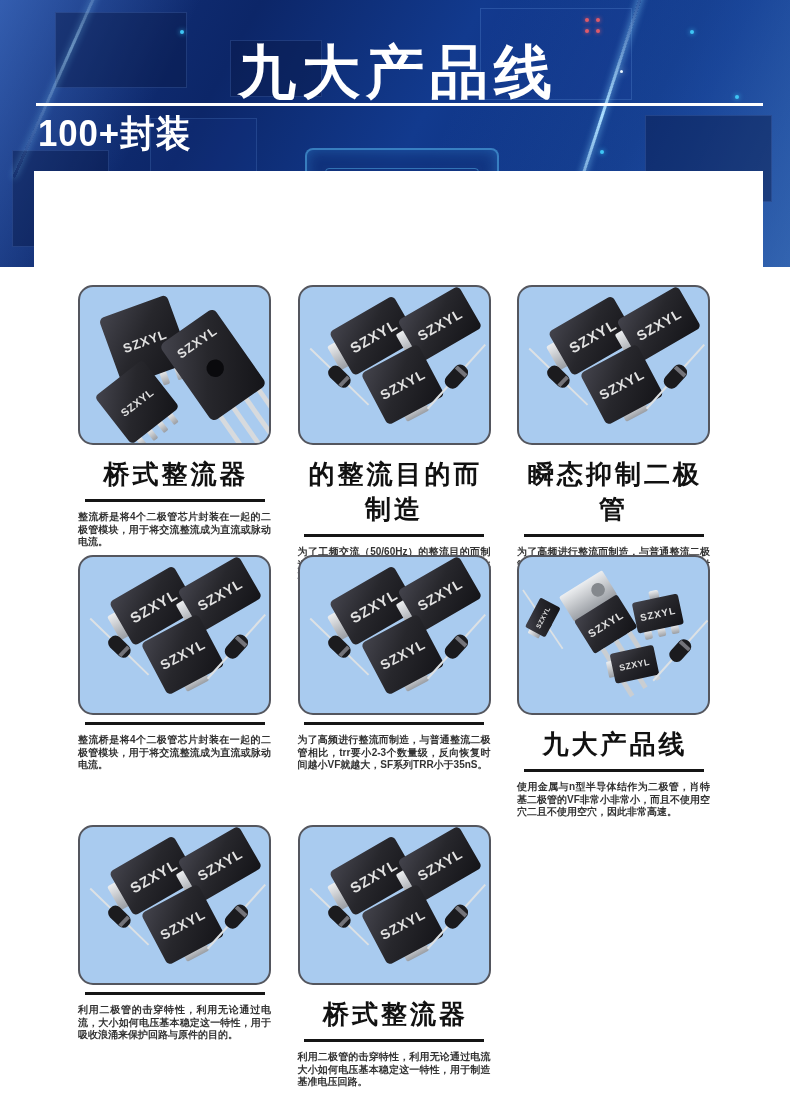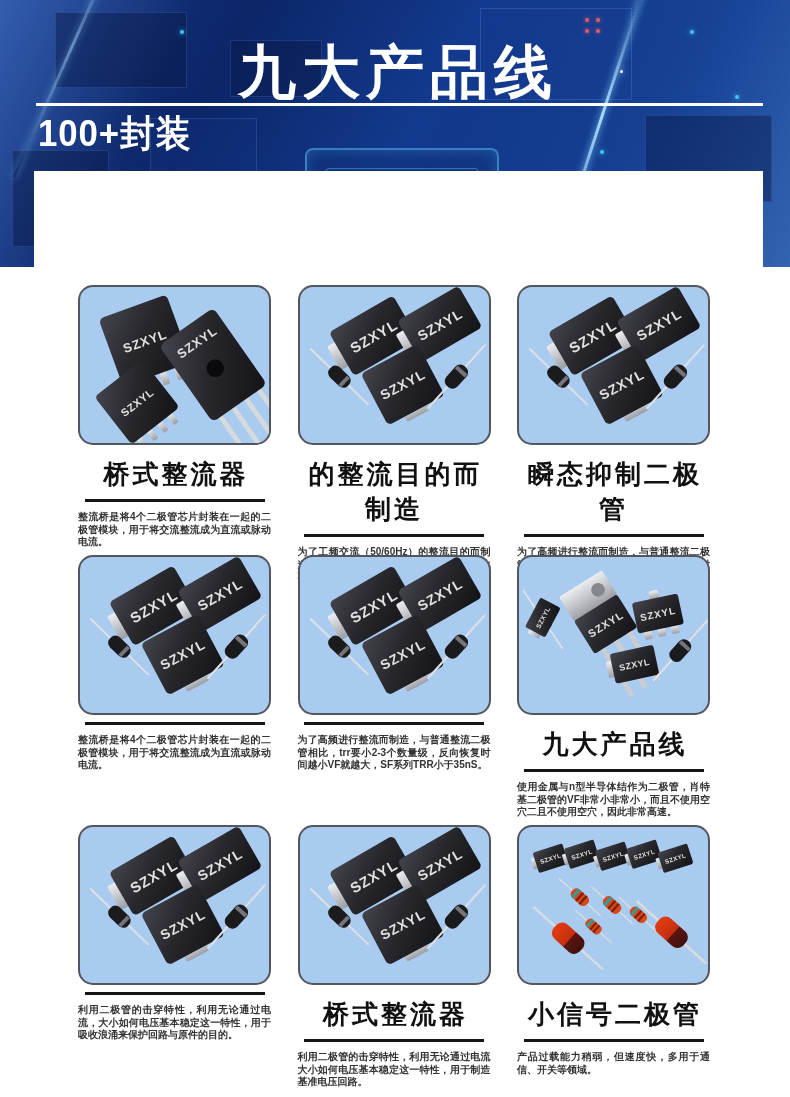--- a/index.html
+++ b/index.html
@@ -296,36 +296,16 @@
               <use href="#s-chipsq" transform="translate(105 100) rotate(-28) scale(1)"></use>
               <use href="#s-axial" transform="translate(40 92) rotate(44) scale(0.8)"></use>
               <use href="#s-axial" transform="translate(160 92) rotate(-48) scale(0.85)"></use>
             </svg>
           </div>
     <div class="card-title">桥式整流器</div>
     <div class="card-divider"></div>
     <div class="card-desc">利用二极管的击穿特性，利用无论通过电流大小如何电压基本稳定这一特性，用于制造基准电压回路。</div>
   </div>
 
-  <div class="card">
-    <div class="card-image">
-            <svg viewBox="0 0 193 160">
-              <use href="#s-chip" transform="translate(32 32) rotate(-18) scale(0.42)"></use>
-              <use href="#s-chip" transform="translate(64 28) rotate(-18) scale(0.42)"></use>
-              <use href="#s-chip" transform="translate(96 30) rotate(-18) scale(0.42)"></use>
-              <use href="#s-chip" transform="translate(128 28) rotate(-18) scale(0.42)"></use>
-              <use href="#s-chip" transform="translate(160 32) rotate(-18) scale(0.42)"></use>
-              <use href="#s-glass-sm" transform="translate(62 72) rotate(42) scale(0.8)"></use>
-              <use href="#s-glass-sm" transform="translate(95 80) rotate(42) scale(0.8)"></use>
-              <use href="#s-glass-sm" transform="translate(122 90) rotate(42) scale(0.75)"></use>
-              <use href="#s-glass-sm" transform="translate(76 102) rotate(42) scale(0.7)"></use>
-              <use href="#s-glass-big" transform="translate(50 114) rotate(42) scale(1)"></use>
-              <use href="#s-glass-big" transform="translate(156 108) rotate(42) scale(1)"></use>
-            </svg>
-          </div>
-    <div class="card-title">小信号二极管</div>
-    <div class="card-divider"></div>
-    <div class="card-desc">产品过载能力稍弱，但速度快，多用于通信、开关等领域。</div>
-  </div>
 </div>
   </div>
 
 </div>
 
 </body></html>

